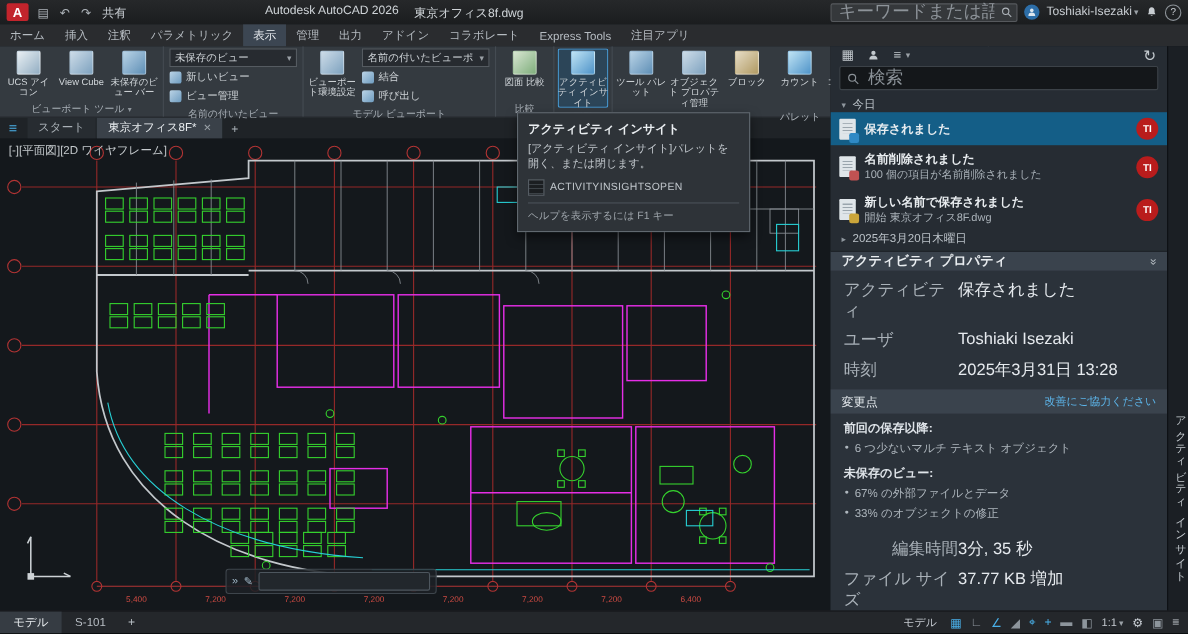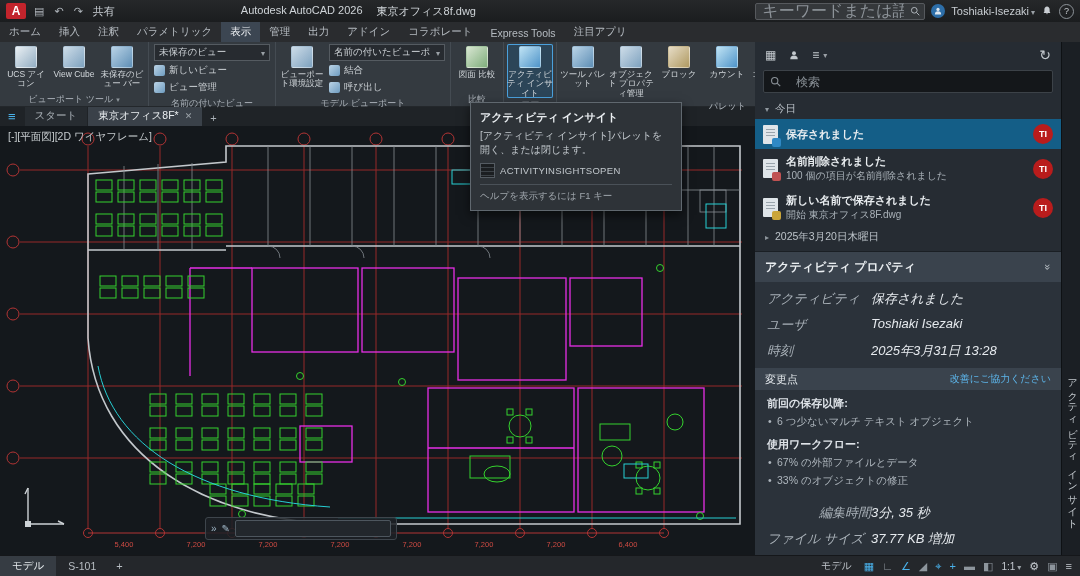--- a/index.html
+++ b/index.html
@@ -83,43 +83,43 @@
   .cmdinput{width:150px;height:13px;background:#22272c;border:1px solid #4d565e;border-radius:2px;color:#cfd4d8;
             font-size:10px;outline:none;}
   
   .palette{position:absolute;top:42px;right:0;bottom:20px;width:325px;display:flex;z-index:25;}
   .pal-main{width:307px;background:#262c33;display:flex;flex-direction:column;overflow:hidden;}
   .pal-toolbar{height:26px;display:flex;align-items:center;gap:12px;padding:0 10px;color:#c3c9ce;}
   .pal-toolbar .sp{flex:1;}
   .pt-ico{font-size:12px;color:#c3c9ce;display:flex;align-items:center;gap:2px;}
   .pal-search{display:flex;align-items:center;gap:6px;margin:2px 8px 6px;background:#14171a;border:1px solid #3c4248;
               border-radius:2px;height:21px;padding:0 6px;}
-  .pal-search input{flex:1;background:transparent;border:none;outline:none;color:#cfd4d8;font-size:12px;min-width:0;margin-left:7px;}
+  .pal-search input{flex:1;background:transparent;border:none;outline:none;color:#cfd4d8;font-size:16px;min-width:0;}
   .pal-search input::placeholder{color:#8a9197;}
   .grp{height:20px;display:flex;align-items:center;gap:6px;padding:0 10px;color:#bcc3c9;font-size:10.5px;}
   .grp .gcaret{color:#8f979e;font-size:8px;}
   .evt{display:flex;align-items:center;gap:8px;padding:5px 8px;}
   .evt.selected{background:#145e87;}
   .evt .etxt{flex:1;min-width:0;}
   .evt .et1{font-size:11px;color:#e9edf0;font-weight:bold;white-space:nowrap;overflow:hidden;}
   .evt .et2{font-size:10px;color:#aab2b9;margin-top:2px;white-space:nowrap;overflow:hidden;}
   .doc{width:15px;height:19px;background:#dfe5e9;border-radius:1px;position:relative;flex:none;}
   .doc::before{content:"";position:absolute;left:3px;top:4px;right:3px;height:9px;
                background:repeating-linear-gradient(#9aa5ad 0 1px,transparent 1px 3px);}
   .doc::after{content:"";position:absolute;right:-3px;bottom:-3px;width:9px;height:9px;border-radius:2px;}
   .doc.m-save::after{background:#2f89c5;}
   .doc.m-purge::after{background:#c05252;}
   .doc.m-saveas::after{background:#caa53a;}
   .ti{width:20px;height:20px;border-radius:50%;background:#b91c1c;color:#fff;font-size:9px;font-weight:bold;
       display:flex;align-items:center;justify-content:center;flex:none;}
   .props{background:#2b323a;flex:1;border-top:1px solid #1a1f24;margin-top:4px;}
-  .props-head{height:30px;background:#3a434d;display:flex;align-items:center;justify-content:space-between;
+  .props-head{height:17px;background:#3a434d;display:flex;align-items:center;justify-content:space-between;
               padding:0 10px;font-size:12px;font-weight:bold;color:#e9edf0;}
   .props-head .dchev{transform:rotate(90deg);font-size:11px;color:#b9c0c6;font-weight:normal;}
-  .prow{display:flex;padding:4px 0 4px 12px;font-size:13px;font-style:italic;}
+  .prow{display:flex;padding:4px 0 4px 12px;font-size:15px;}
   .pk{width:104px;color:#a9b1b8;flex:none;}
   .pv{color:#e6eaee;}
   .changes{height:22px;background:#3a434d;display:flex;align-items:center;justify-content:space-between;
            padding:0 10px;margin-top:4px;}
   .changes .cl{font-size:11px;color:#e3e8ec;}
   .changes a{font-size:10px;color:#5cb5ea;text-decoration:none;}
   .seclabel{padding:6px 12px 2px;font-size:11px;font-weight:bold;color:#dfe4e9;}
   .bullet{padding:2px 12px 2px 22px;font-size:10.5px;color:#aeb6bd;position:relative;}
   .bullet::before{content:"•";position:absolute;left:13px;color:#aeb6bd;}
   .pal-side{width:18px;background:#1b1f24;border-left:1px solid #0e1114;position:relative;}
@@ -622,21 +622,21 @@
             <span class="pk">時刻</span>
             <span class="pv">2025年3月31日 13:28</span>
           </div>
         </div>
         <div class="changes">
           <span class="cl">変更点</span>
           <a href="#">改善にご協力ください</a>
         </div>
         <div class="seclabel">前回の保存以降:</div>
         <div class="bullet">6 つ少ないマルチ テキスト オブジェクト</div>
-        <div class="seclabel">使用ワークフロー:</div>
+        <div class="seclabel">未保存のビュー:</div>
         <div class="bullet">67% の外部ファイルとデータ</div>
         <div class="bullet">33% のオブジェクトの修正</div>
         <div class="prow" style="margin-top:10px;text-align:right;">
           <span class="pk">編集時間</span>
           <span class="pv">3分, 35 秒</span>
         </div>
         <div class="prow">
           <span class="pk">ファイル サイズ</span>
           <span class="pv">37.77 KB 増加</span>
         </div>

